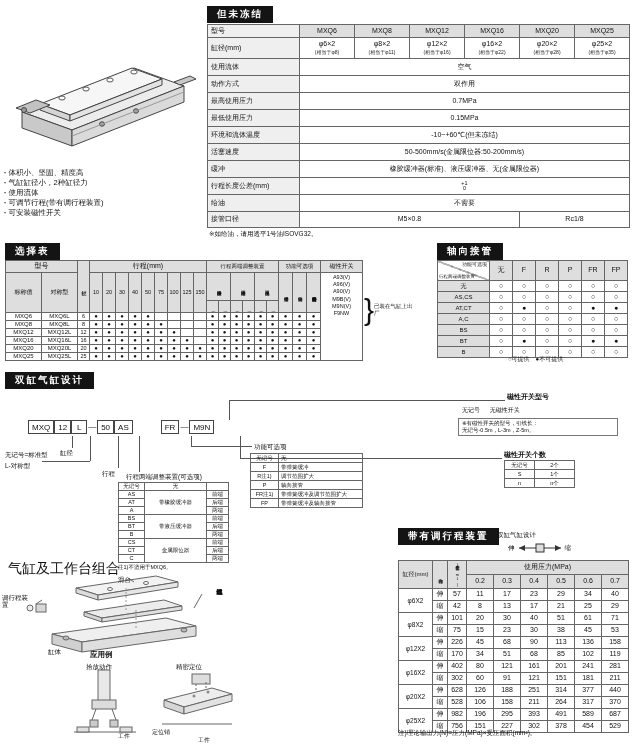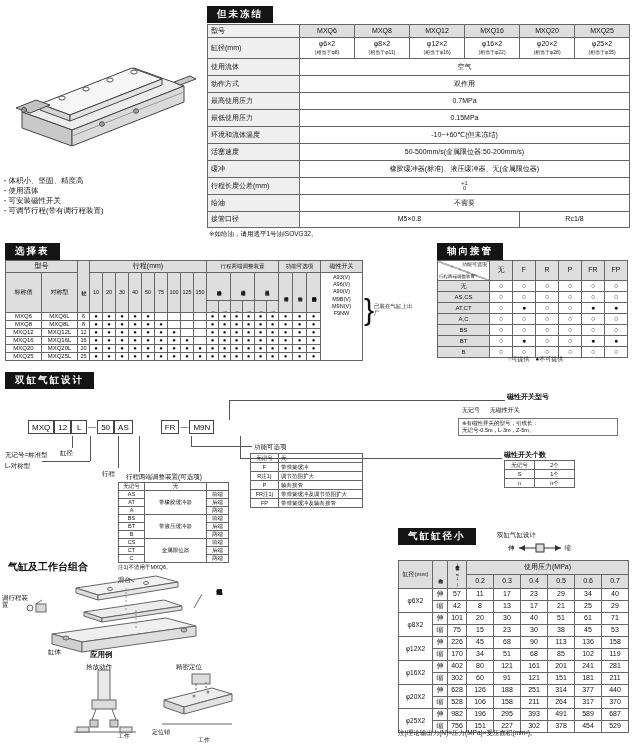--- a/index.html
+++ b/index.html
@@ -15,21 +15,21 @@
   .v{writing-mode:vertical-rl;text-orientation:upright;line-height:1;padding:1px 0}
   .dot{font-size:6px;padding:0}
   .swlist{font-size:5.5px;line-height:7.2px;vertical-align:top;padding:1px}
   .tol{display:inline-flex;flex-direction:column;font-size:5.5px;line-height:5.5px;vertical-align:middle}
   .note{position:absolute;font-size:6.5px;color:#111;white-space:nowrap}
   .corner{position:relative;background:
      linear-gradient(to top right,#fff calc(50% - 0.5px),#666 calc(50% - 0.5px),#666 calc(50% + 0.5px),#fff calc(50% + 0.5px));padding:0}
   .ctop{position:absolute;top:1px;right:2px;font-size:5px}
   .cbot{position:absolute;bottom:1px;left:1px;font-size:4.5px}
   .mark{font-size:7px}
-  #features{position:absolute;left:4px;top:176px;width:202px;list-style:none}
+  #features{position:absolute;left:4px;top:168px;width:202px;list-style:none}
   #features li{font-size:7.5px;line-height:10px;white-space:nowrap}
   #features li::before{content:"·";font-weight:bold;margin-right:2px}
   .codebox{display:inline-block;border:1px solid #444;min-width:16px;height:14px;line-height:13px;font-size:8px;padding:0 3px;text-align:center;background:#fff}
   .codedash{display:inline-block;width:10px;text-align:center;font-size:8px;line-height:14px}
   .codegap{display:inline-block;width:28px}
   .cline{position:absolute;border-left:1px solid #555;width:0}
   .hline{position:absolute;border-top:1px solid #555;height:0}
   .mini-label{position:absolute;font-size:6.5px;white-space:nowrap}
   .mini-label.b{font-weight:bold;font-size:7px}
   .asm-label{position:absolute;font-size:6.5px;white-space:nowrap}
@@ -55,23 +55,24 @@
     <polygon points="10,82 30,74 44,79 24,87" fill="#c2c2c2" stroke="#444"></polygon>
     <circle cx="18" cy="84" r="2.5" fill="#999" stroke="#444"></circle>
     <polygon points="168,56 184,50 190,53 174,59" fill="#c8c8c8" stroke="#444"></polygon>
     <ellipse cx="96" cy="98" rx="2.5" ry="2.2" fill="#aaa" stroke="#444"></ellipse>
     <ellipse cx="130" cy="85" rx="2.5" ry="2.2" fill="#aaa" stroke="#444"></ellipse>
     <line x1="66" y1="110" x2="178" y2="66" stroke="#999"></line>
   </svg>
 
   <ul id="features">
       <li>体积小、坚固、精度高</li>
+      <li>气缸缸径小，2种缸径力</li>
       <li>使用流体</li>
+      <li>可调节行程(带有调行程装置)</li>
       <li>可安装磁性开关</li>
-      <li>可调节行程(带有调行程装置)</li>
     </ul>
 
   <div class="bar" style="left:207px;top:6px">但未冻结</div>
   <table id="specs-table" class="abs" style="left:207px;top:24px;width:422px">
       <tbody>
         <tr style="height:13px">
           <th class="lblcol hdr" style="width:92px">型号</th>
           <th class="hdr" style="width:55px">MXQ6</th>
           <th class="hdr" style="width:55px">MXQ8</th>
           <th class="hdr" style="width:55px">MXQ12</th>
@@ -540,21 +541,21 @@
           <td style="width:30px;font-size:5.5px">S</td>
           <td style="width:40px;font-size:5.5px">1个</td>
         </tr>
         <tr style="height:9px">
           <td style="width:30px;font-size:5.5px">n</td>
           <td style="width:40px;font-size:5.5px">n个</td>
         </tr>
       </tbody>
     </table>
 
-  <div class="bar" style="left:398px;top:528px">气缸缸径小</div>
+  <div class="bar" style="left:398px;top:528px">带有调行程装置</div>
   <div class="abs" style="left:497px;top:531px;font-size:6.5px">双缸气缸设计</div>
   <div class="abs" style="left:508px;top:543px;display:flex;align-items:center;gap:2px">
     <span style="font-size:6.5px">伸</span>
     <svg style="position:static" width="46" height="10" viewBox="0 0 46 10">
       <line x1="2" y1="5" x2="44" y2="5" stroke="#333"></line>
       <polygon points="2,5 8,2 8,8" fill="#333"></polygon>
       <polygon points="44,5 38,2 38,8" fill="#333"></polygon>
       <rect x="19" y="1" width="8" height="8" fill="#ddd" stroke="#333"></rect>
     </svg>
     <span style="font-size:6.5px">缩</span>
@@ -698,21 +699,21 @@
           <td>227</td>
           <td>302</td>
           <td>378</td>
           <td>454</td>
           <td>529</td>
         </tr>
       </tbody>
     </table>
   <div class="note" style="left:398px;top:729px">注)理论输出力(N)=压力(MPa)×受压面积(mm²)。</div>
 
-  <div class="abs" style="left:8px;top:560px;font-size:10px;font-weight:bold">气缸及工作台组合</div>
+  <div class="abs" style="left:8px;top:560px;font-size:14px;font-weight:normal">气缸及工作台组合</div>
   <svg style="left:6px;top:574px" width="230" height="88" viewBox="0 0 230 88">
     <polygon points="70,14 150,2 172,8 92,21" fill="#f2f2f2" stroke="#666"></polygon>
     <polygon points="70,14 92,21 92,26 70,19" fill="#dcdcdc" stroke="#666"></polygon>
     <polygon points="92,21 172,8 172,13 92,26" fill="#e6e6e6" stroke="#666"></polygon>
     <ellipse cx="104" cy="15" rx="2.5" ry="1.5" fill="#fff" stroke="#666"></ellipse>
     <ellipse cx="140" cy="9" rx="2.5" ry="1.5" fill="#fff" stroke="#666"></ellipse>
     <polygon points="78,38 158,26 176,32 96,44" fill="#ececec" stroke="#666"></polygon>
     <polygon points="78,38 96,44 96,48 78,42" fill="#d5d5d5" stroke="#666"></polygon>
     <polygon points="96,44 176,32 176,36 96,48" fill="#e0e0e0" stroke="#666"></polygon>
     <rect x="30" y="30" width="10" height="8" fill="#d8d8d8" stroke="#666"></rect>

